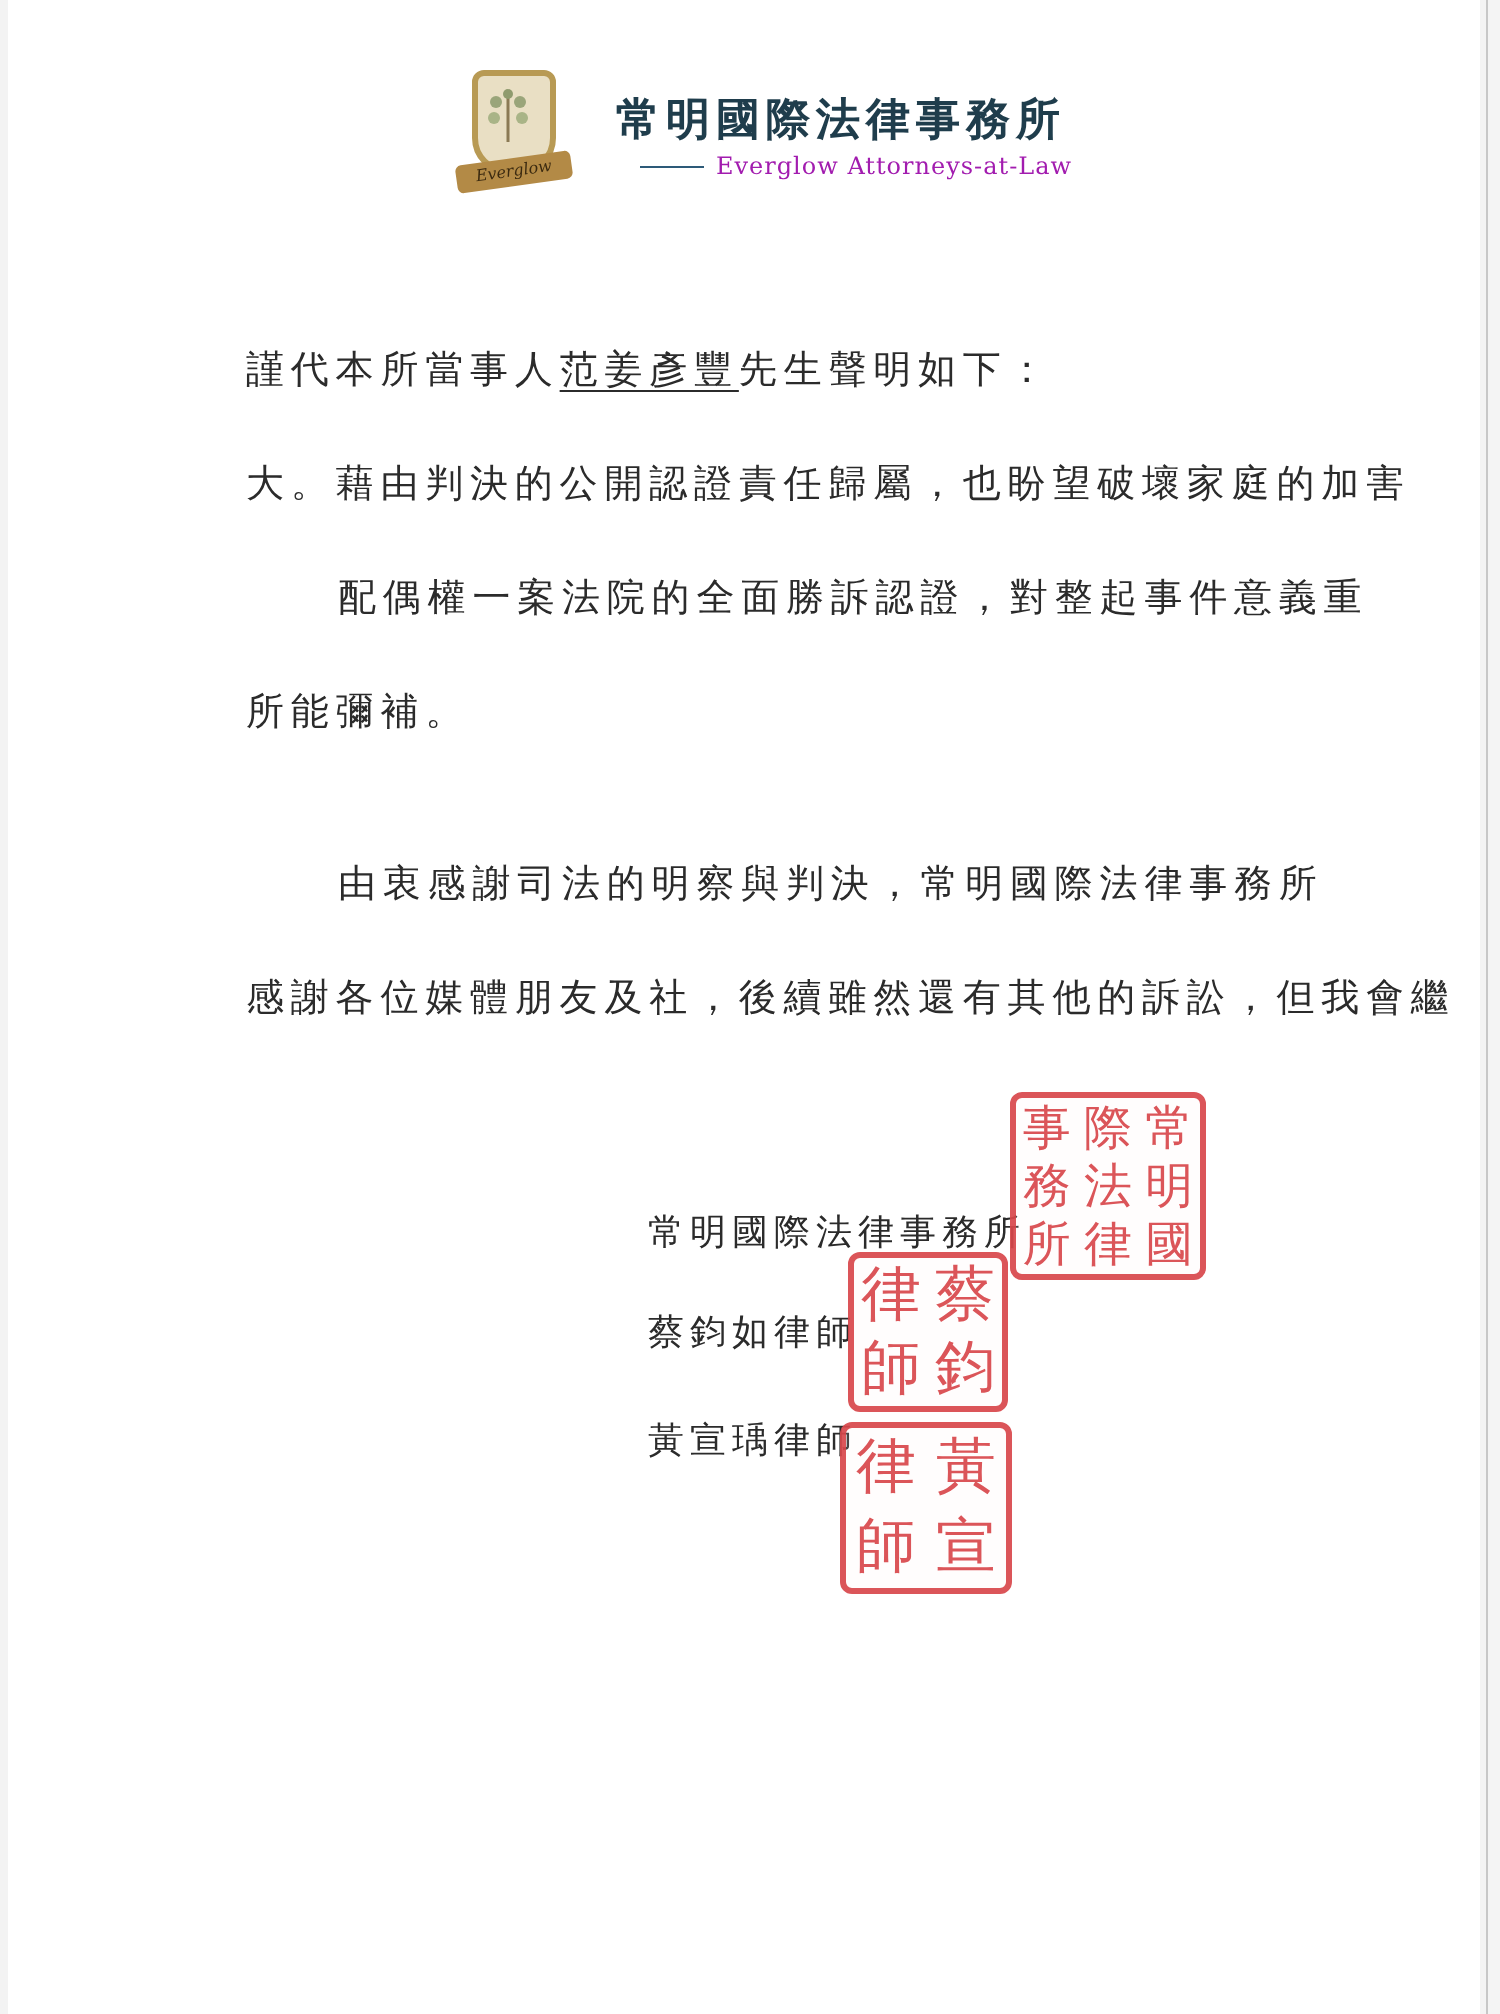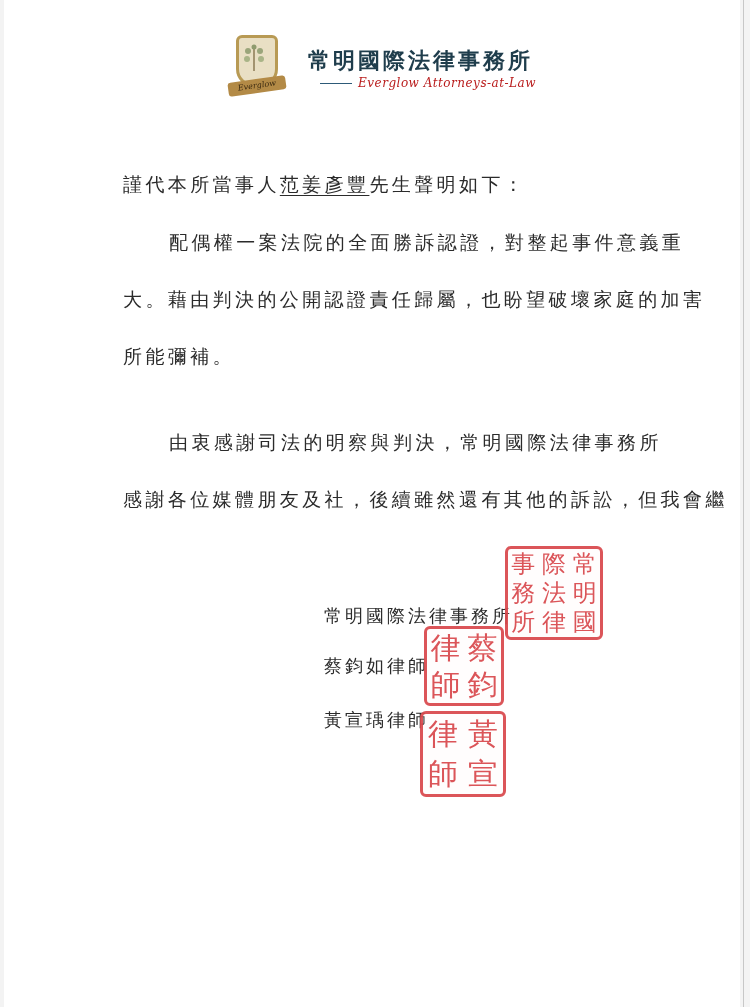--- a/index.html
+++ b/index.html
@@ -12,21 +12,21 @@
   .letterhead { position:absolute; left:228px; top:32px; height:72px; display:flex; align-items:center; }
   .logo { width:58px; height:70px; position:relative; }
   .logo-shield { position:absolute; left:8px; top:2px; width:42px; height:52px; background:#e9dfc4;
                  border:3px solid #b89a54; border-radius:6px 6px 18px 18px; box-sizing:border-box; }
   .logo-tree { position:absolute; left:14px; top:8px; width:24px; height:32px; }
   .logo-ribbon { position:absolute; left:0; top:46px; width:58px; height:14px; background:#b38a46;
                  border-radius:3px; transform:rotate(-8deg); color:#3b2a10; font-size:8px; font-style:italic;
                  text-align:center; line-height:14px; }
   .firm-block { margin-left:22px; }
   .firm-name-zh { font-size:22px; font-weight:bold; color:#1f3d4c; letter-spacing:3px; line-height:28px; }
-  .firm-name-en { font-size:12px; font-style:italic; color:#b91c1c; margin-top:2px; margin-left:12px; letter-spacing:0.5px; }
+  .firm-name-en { font-size:12px; color:#a21caf; margin-top:2px; margin-left:12px; letter-spacing:0.5px; }
   .firm-dash { display:inline-block; width:32px; height:1px; background:#2d5a78; vertical-align:middle; margin-right:6px; }
 
   .text { position:absolute; font-size:19px; letter-spacing:3.4px; color:#2b2b2b; white-space:nowrap; }
   .intro { left:123px; top:172px; }
   .underlined { text-decoration:underline; text-underline-offset:4px;margin-top:16px; }
   .p1 { left:123px; top:228px; width:560px; }
   .p2 { left:123px; top:428px; width:560px; }
   .line { height:57px; line-height:28px; }
   .indent { padding-left:46px; }
 
@@ -66,22 +66,22 @@
   </div>
   <div class="firm-block">
     <div class="firm-name-zh">常明國際法律事務所</div>
     <div class="firm-name-en"><span class="firm-dash"></span><span>Everglow Attorneys-at-Law</span></div>
   </div>
 </header>
 
 <div class="text intro"><span>謹代本所當事人</span><span class="underlined">范姜彥豐</span><span>先生聲明如下：</span></div>
 
 <div class="text p1">
+  <div class="line">大。藉由判決的公開認證責任歸屬，也盼望破壞家庭的加害</div>
   <div class="line indent">配偶權一案法院的全面勝訴認證，對整起事件意義重</div>
-  <div class="line">大。藉由判決的公開認證責任歸屬，也盼望破壞家庭的加害</div>
   <div class="line">所能彌補。</div>
 </div>
 
 <div class="text p2">
   <div class="line indent">由衷感謝司法的明察與判決，常明國際法律事務所</div>
   <div class="line">感謝各位媒體朋友及社，後續雖然還有其他的訴訟，但我會繼</div>
 </div>
 
 <div class="sig sig-firm">常明國際法律事務所</div>
 <div class="sig sig-l1">蔡鈞如律師</div>

